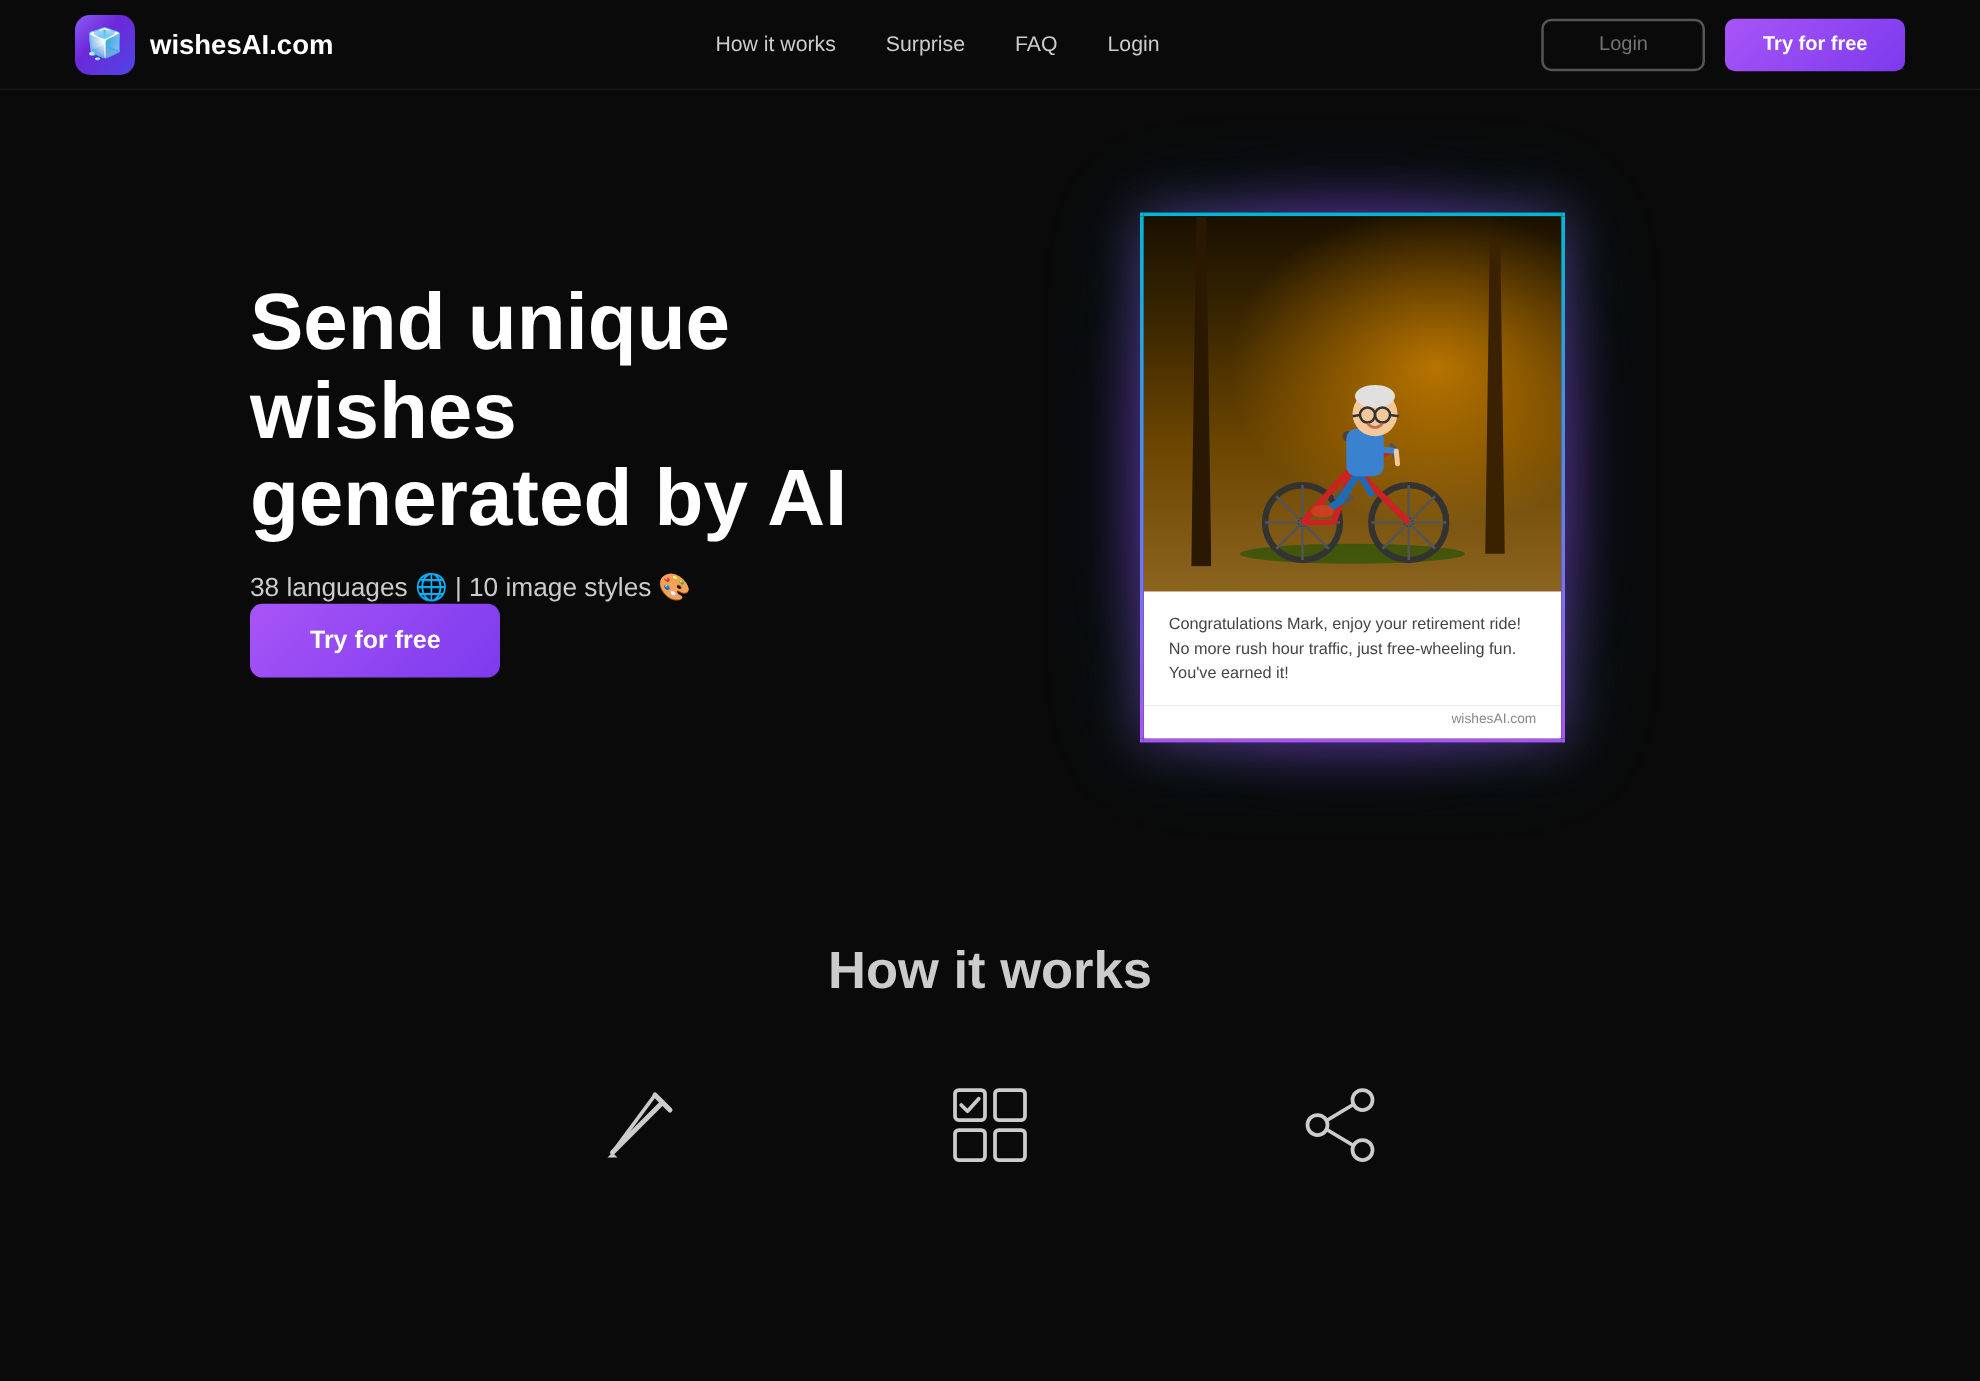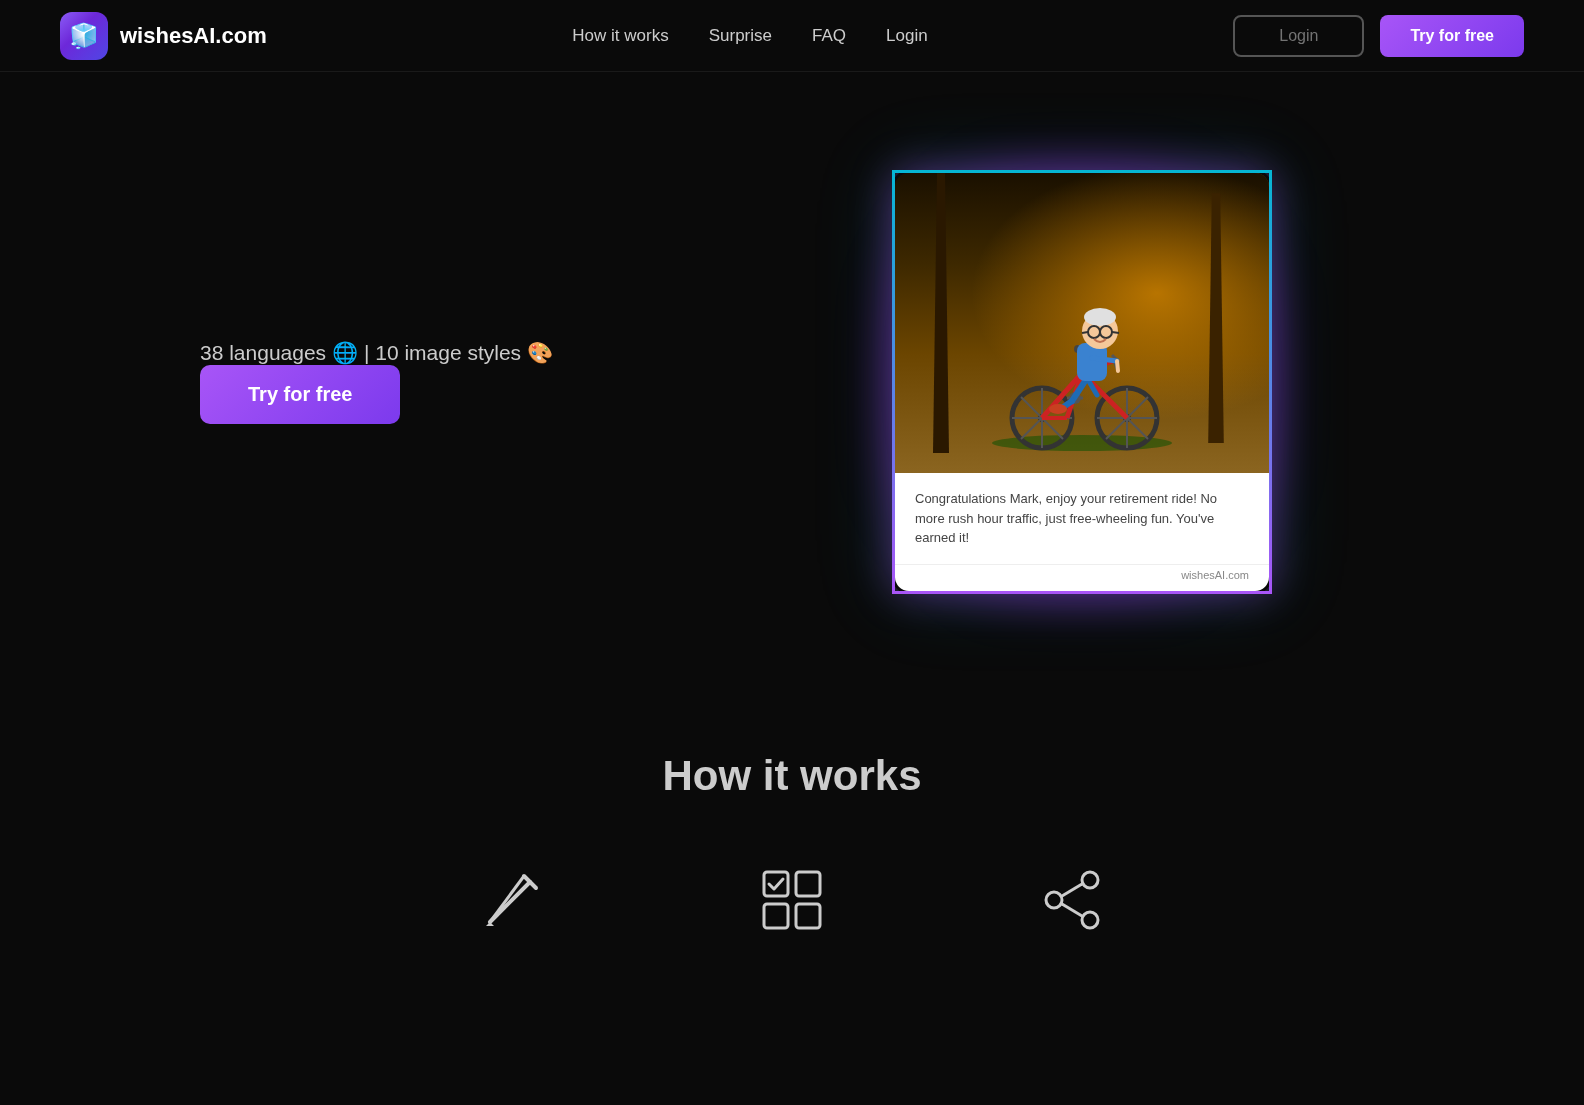--- a/index.html
+++ b/index.html
@@ -137,22 +137,22 @@
       position: absolute;
       inset: -20px;
       border-radius: 24px;
       background: radial-gradient(ellipse at center, rgba(0,200,200,0.3) 0%, rgba(180,0,255,0.2) 60%, transparent 80%);
       filter: blur(20px);
       z-index: 0;
     }
     .greeting-card {
       position: relative;
       z-index: 1;
-      width: 380px;
-      border-radius: 17px;
+      width: 340px;
+      border-radius: 4px;
       overflow: hidden;
       border: 3px solid;
       border-image: linear-gradient(180deg, #06b6d4, #a855f7) 1;
       box-shadow: 0 0 40px rgba(168,85,247,0.4), 0 0 80px rgba(6,182,212,0.2);
     }
     .card-image-area {
       width: 100%;
       height: 300px;
       background: linear-gradient(160deg, #1a0a00 0%, #3d2000 20%, #7a4800 40%, #c47a00 60%, #e8a020 80%, #d4863a 100%);
       position: relative;
@@ -270,20 +270,21 @@
   </nav>
 
   <div class="header-actions">
     <button class="btn-login">Login</button>
     <button class="btn-try-free-header">Try for free</button>
   </div>
 </header>
 
 <section class="hero">
   <div class="hero-left">
+    <h1 class="hero-title">Send unique wishes generated by AI</h1>
     <p class="hero-stats">38 languages 🌐 | 10 image styles 🎨</p>
     <button class="btn-try-free-hero">Try for free</button>
   </div>
 
   <div class="hero-right">
     <div class="card-glow-wrapper">
       <div class="card-glow"></div>
       <div class="greeting-card">
         <div class="card-image-area">
 

